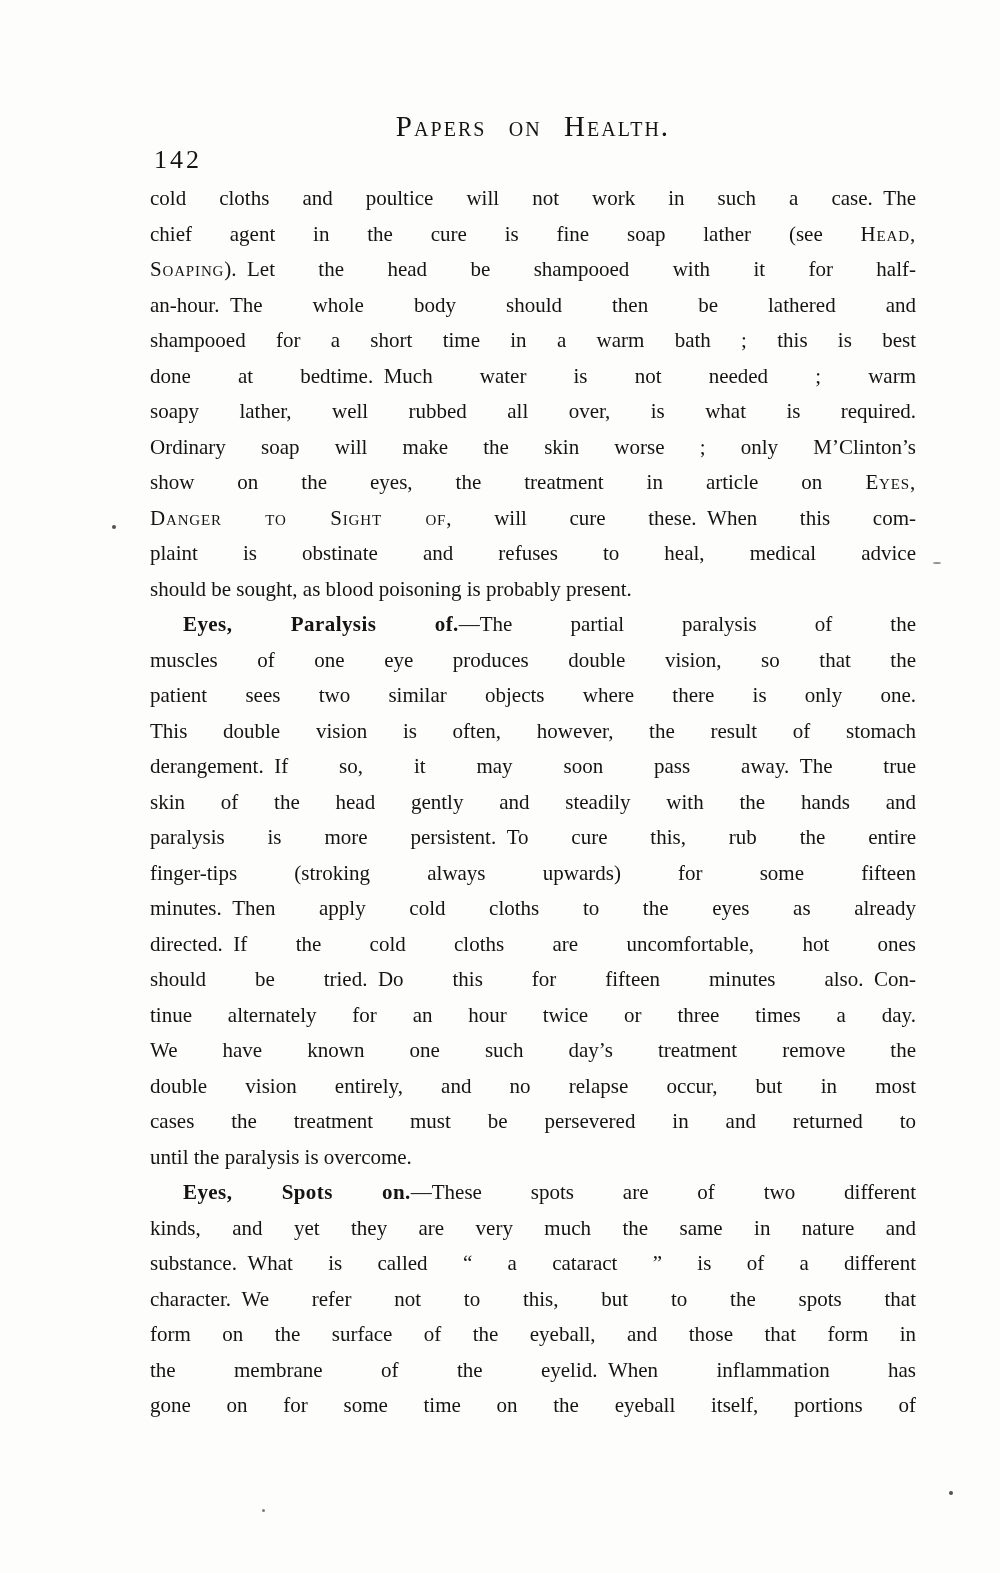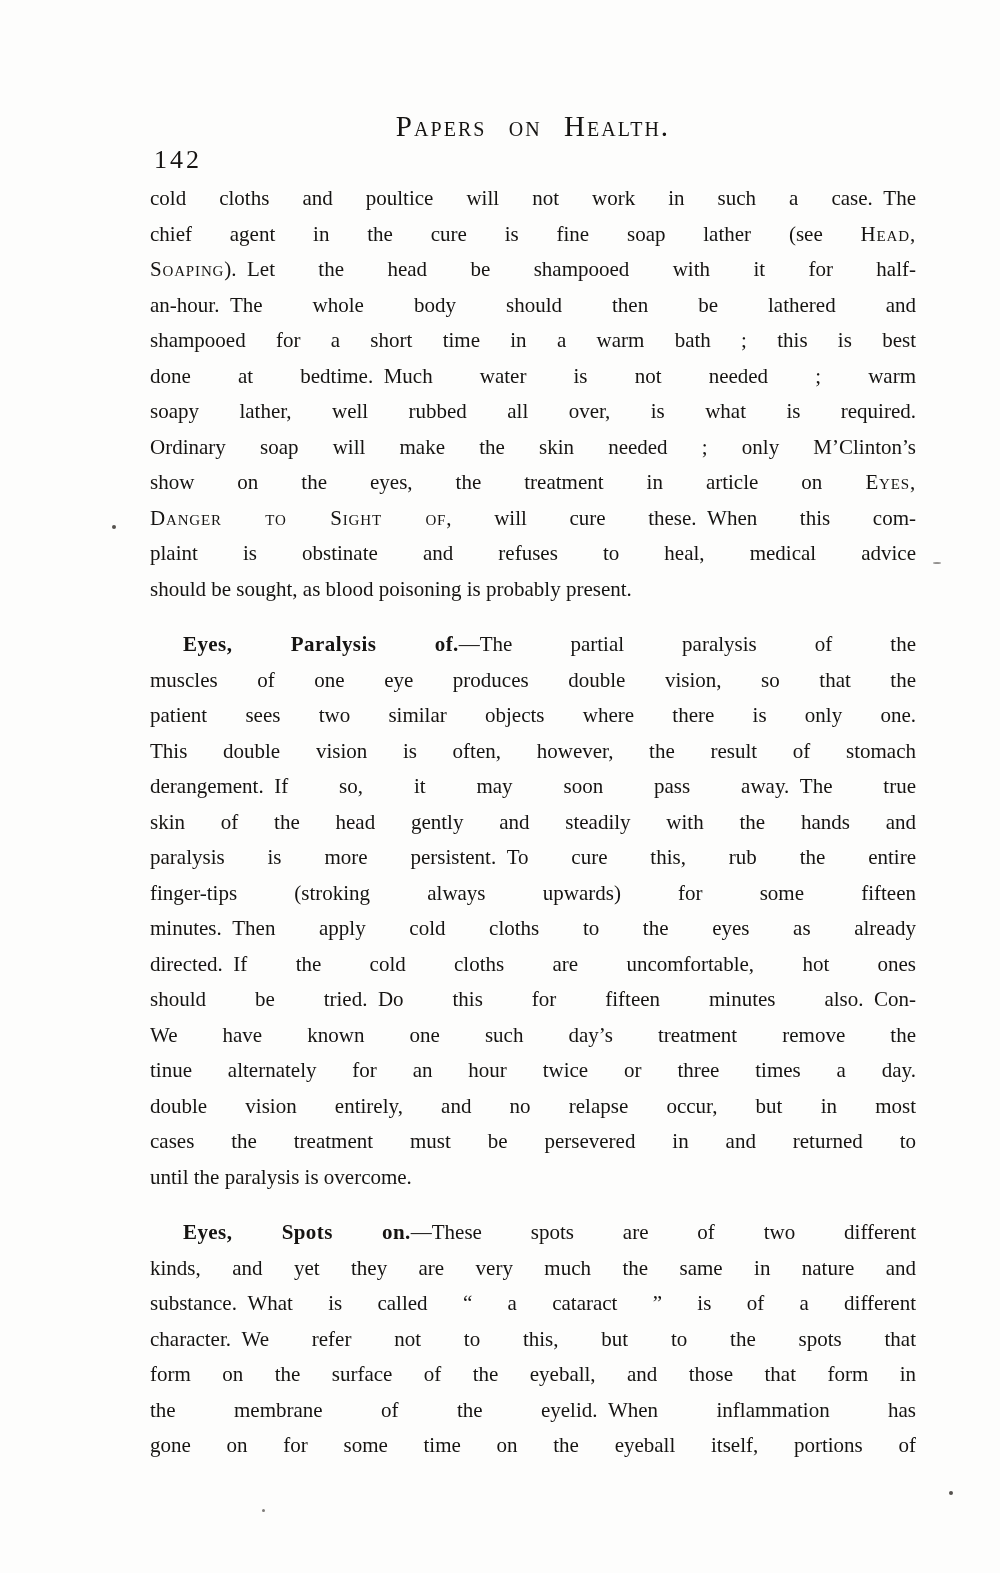--- a/index.html
+++ b/index.html
@@ -26,21 +26,21 @@
     letter-spacing:0.07em;
     word-spacing:0.45em;
     white-space:nowrap;
   }
   .text-block{
     position:absolute;left:150px;top:181px;width:766px;
     font-size:21px;
     line-height:35.5px;
   }
   .para{margin:0;}
-  .para.spaced{margin-top:20px;}
+  .para.spaced{}
   .line{
     text-align:justify;
     text-align-last:justify;
   }
   .line.last{text-align-last:left;}
   .line.indent{text-indent:33px;}
   .run-n{}
   .run-i{}
   .run-sc{font-variant:small-caps;letter-spacing:0.04em;}
   .run-b{font-weight:700;letter-spacing:0.02em;}
@@ -60,40 +60,40 @@
 
   <div class="text-block">
       <div class="para">
         <div class="line"><span class="run-n">cold cloths and poultice will not work in such a case. The</span></div>
         <div class="line"><span class="run-n">chief agent in the cure is fine soap lather (</span><span class="run-i">see</span><span class="run-n"> </span><span class="run-sc">Head,</span></div>
         <div class="line"><span class="run-sc">Soaping</span><span class="run-n">). Let the head be shampooed with it for half-</span></div>
         <div class="line"><span class="run-n">an-hour. The whole body should then be lathered and</span></div>
         <div class="line"><span class="run-n">shampooed for a short time in a warm bath ; this is best</span></div>
         <div class="line"><span class="run-n">done at bedtime. Much water is not needed ; warm</span></div>
         <div class="line"><span class="run-n">soapy lather, well rubbed all over, is what is required.</span></div>
-        <div class="line"><span class="run-n">Ordinary soap will make the skin needed ; only M’Clinton’s</span></div>
+        <div class="line"><span class="run-n">Ordinary soap will make the skin worse ; only M’Clinton’s</span></div>
         <div class="line"><span class="run-n">show on the eyes, the treatment in article on </span><span class="run-sc">Eyes,</span></div>
         <div class="line"><span class="run-sc">Danger to Sight of</span><span class="run-n">, will cure these. When this com-</span></div>
         <div class="line"><span class="run-n">plaint is obstinate and refuses to heal, medical advice</span></div>
         <div class="line last"><span class="run-n">should be sought, as blood poisoning is probably present.</span></div>
       </div>
       <div class="para spaced">
         <div class="line indent"><span class="run-b">Eyes, Paralysis of.</span><span class="run-n">—The partial paralysis of the</span></div>
         <div class="line"><span class="run-n">muscles of one eye produces double vision, so that the</span></div>
         <div class="line"><span class="run-n">patient sees two similar objects where there is only one.</span></div>
         <div class="line"><span class="run-n">This double vision is often, however, the result of stomach</span></div>
         <div class="line"><span class="run-n">derangement. If so, it may soon pass away. The true</span></div>
         <div class="line"><span class="run-n">skin of the head gently and steadily with the hands and</span></div>
         <div class="line"><span class="run-n">paralysis is more persistent. To cure this, rub the entire</span></div>
         <div class="line"><span class="run-n">finger-tips (stroking always </span><span class="run-i">upwards</span><span class="run-n">) for some fifteen</span></div>
         <div class="line"><span class="run-n">minutes. Then apply cold cloths to the eyes as already</span></div>
         <div class="line"><span class="run-n">directed. If the cold cloths are uncomfortable, hot ones</span></div>
         <div class="line"><span class="run-n">should be tried. Do this for fifteen minutes also. Con-</span></div>
+        <div class="line"><span class="run-n">tinue alternately for an hour twice or three times a day.</span></div>
         <div class="line"><span class="run-n">We have known one such day’s treatment remove the</span></div>
-        <div class="line"><span class="run-n">tinue alternately for an hour twice or three times a day.</span></div>
         <div class="line"><span class="run-n">double vision </span><span class="run-i">entirely</span><span class="run-n">, and no relapse occur, but in most</span></div>
         <div class="line"><span class="run-n">cases the treatment must be persevered in and returned to</span></div>
         <div class="line last"><span class="run-n">until the paralysis is overcome.</span></div>
       </div>
       <div class="para spaced">
         <div class="line indent"><span class="run-b">Eyes, Spots on.</span><span class="run-n">—These spots are of two different</span></div>
         <div class="line"><span class="run-n">kinds, and yet they are very much the same in nature and</span></div>
         <div class="line"><span class="run-n">substance. What is called “ a cataract ” is of a different</span></div>
         <div class="line"><span class="run-n">character. We refer not to this, but to the spots that</span></div>
         <div class="line"><span class="run-n">form on the surface of the eyeball, and those that form in</span></div>

